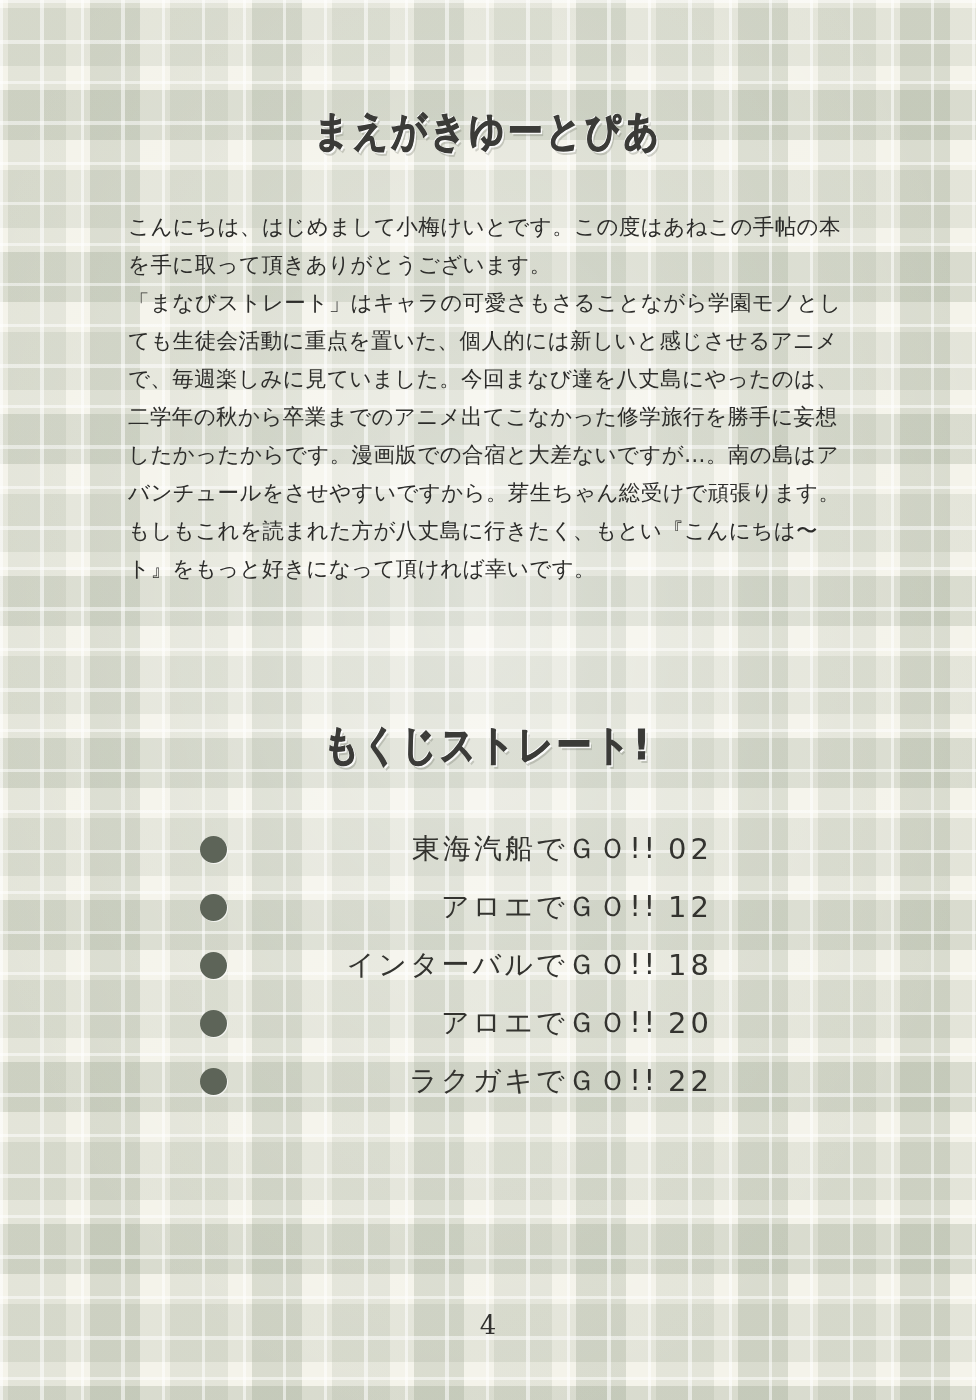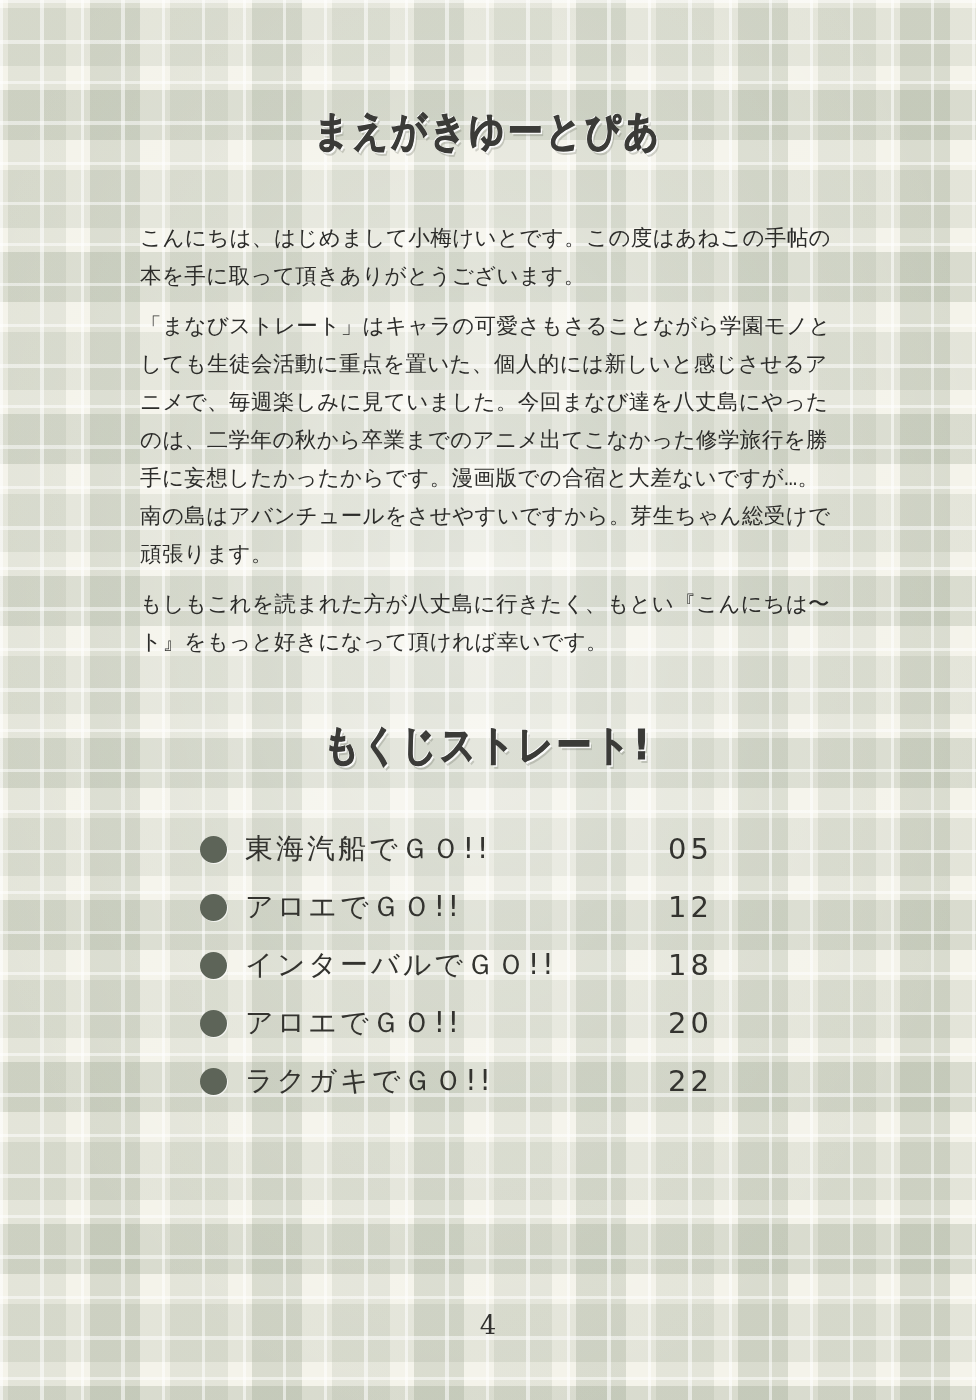--- a/index.html
+++ b/index.html
@@ -118,23 +118,22 @@
     left: 128px;
     top: 208px;
     width: 722px;
     font-size: 21.5px;
     line-height: 38px;
     color: #2c2c2a;
     letter-spacing: 0.4px;
     text-align: left;
   }
   #preface-body p {
-    margin: 12px;
+    margin: 0;
     text-indent: 0;
-    font-family: Liberation Mono, monospace;
   }
 
   
   #toc {
     position: absolute;
     left: 200px;
     top: 820px;
     width: 560px;
   }
   .toc-row {
@@ -151,20 +150,21 @@
     margin-right: 18px;
     box-shadow: 1px 1px 0 rgba(255,255,255,0.7);
   }
   .toc-label {
     font-size: 28px;
     color: #33332f;
     letter-spacing: 3px;
     font-family: "DejaVu Sans", sans-serif;
     flex: 1 1 auto;
     white-space: nowrap;
+    text-align: right;
   }
   .toc-page {
     font-size: 29px;
     color: #33332f;
     letter-spacing: 4px;
     width: 92px;
     text-align: left;
     flex: 0 0 auto;
     margin-left: 10px;
   }
@@ -198,21 +198,21 @@
     <p>もしもこれを読まれた方が八丈島に行きたく、もとい『こんにちは〜ト』をもっと好きになって頂ければ幸いです。</p>
   </div>
 
   <div class="bubble-heading" id="title-toc">もくじストレート!</div>
 
   <div id="toc">
 
     <div class="toc-row">
       <span class="toc-bullet"></span>
       <span class="toc-label">東海汽船でＧＯ!!</span>
-      <span class="toc-page">05</span>
+      <span class="toc-page">02</span>
     </div>
 
     <div class="toc-row">
       <span class="toc-bullet"></span>
       <span class="toc-label">アロエでＧＯ!!</span>
       <span class="toc-page">12</span>
     </div>
 
     <div class="toc-row">
       <span class="toc-bullet"></span>

